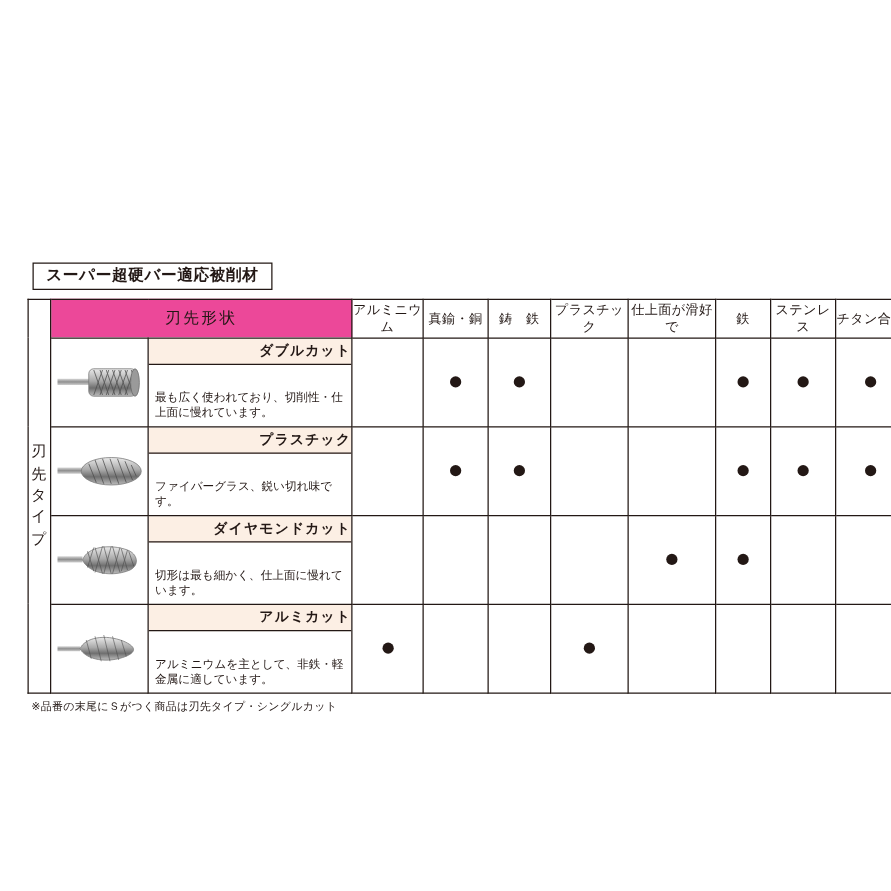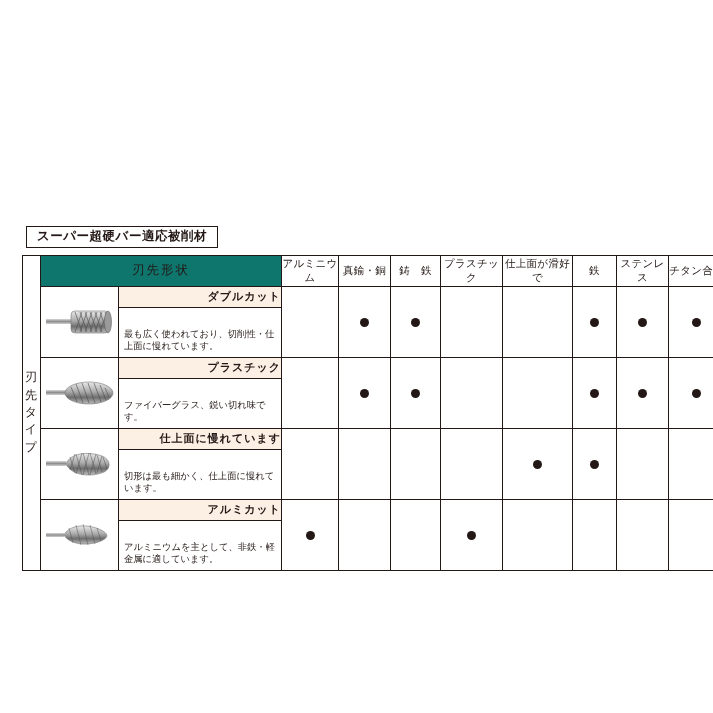--- a/index.html
+++ b/index.html
@@ -5,21 +5,21 @@
   html,body{margin:0;padding:0;}
   body{
     width:713px;height:713px;
     background:#ffffff;
     font-family:"Liberation Sans","DejaVu Sans",sans-serif;
     color:#231815;
     overflow:hidden;
   }
   .sheet{
     position:absolute;
-    left:22px; top:226px;
+    left:22px; top:210px;
     width:672px;
   }
   
   .title-band{
     display:inline-block;
     border:1px solid #231815;
     padding:3px 10px 4px 10px;
     font-size:12.5px;
     font-weight:bold;
     letter-spacing:.5px;
@@ -47,21 +47,21 @@
     text-align:center;
     font-size:12px;
     font-weight:bold;
     line-height:1.45;
     letter-spacing:1px;
     padding:4px 0;
   }
   .vstrip span{display:block;}
   
   .hdr-shape{
-    background:#0f766e;
+    background:#ec4899;
     height:30px;
     text-align:center;
     font-size:12.5px;
     font-weight:bold;
     letter-spacing:2px;
   }
   .hdr-mat{
     background:#ffffff;
     text-align:center;
     font-size:10.5px;
@@ -250,21 +250,21 @@
                 <line x1="59" y1="13" x2="63" y2="25"></line>
             <line x1="31" y1="10" x2="26" y2="26"></line>
                 <line x1="38" y1="9" x2="32" y2="30"></line>
             <line x1="45" y1="9" x2="39" y2="31"></line>
                 <line x1="52" y1="10" x2="46" y2="31"></line>
             <line x1="58" y1="12" x2="53" y2="29"></line>
           </g>
         </svg>
       </td>
       <td class="cell-desc">
-        <div class="desc-title">仕上面に慢れています</div>
+        <div class="desc-title">ダイヤモンドカット</div>
         <div class="desc-body">切形は最も細かく、仕上面に慢れています。</div>
       </td>
       <td class="cell-dot"></td>
       <td class="cell-dot"></td>
       <td class="cell-dot"></td>
       <td class="cell-dot"></td>
       <td class="cell-dot"><span class="dot"></span></td>
       <td class="cell-dot"><span class="dot"></span></td>
       <td class="cell-dot"></td>
       <td class="cell-dot"></td>
@@ -293,13 +293,14 @@
       <td class="cell-dot"></td>
       <td class="cell-dot"><span class="dot"></span></td>
       <td class="cell-dot"></td>
       <td class="cell-dot"></td>
       <td class="cell-dot"></td>
       <td class="cell-dot"></td>
     </tr>
   </tbody>
     </table>
 
+  <div class="footnote">※品番の末尾にＳがつく商品は刃先タイプ・シングルカット</div>
 </div>
 
 </body></html>

